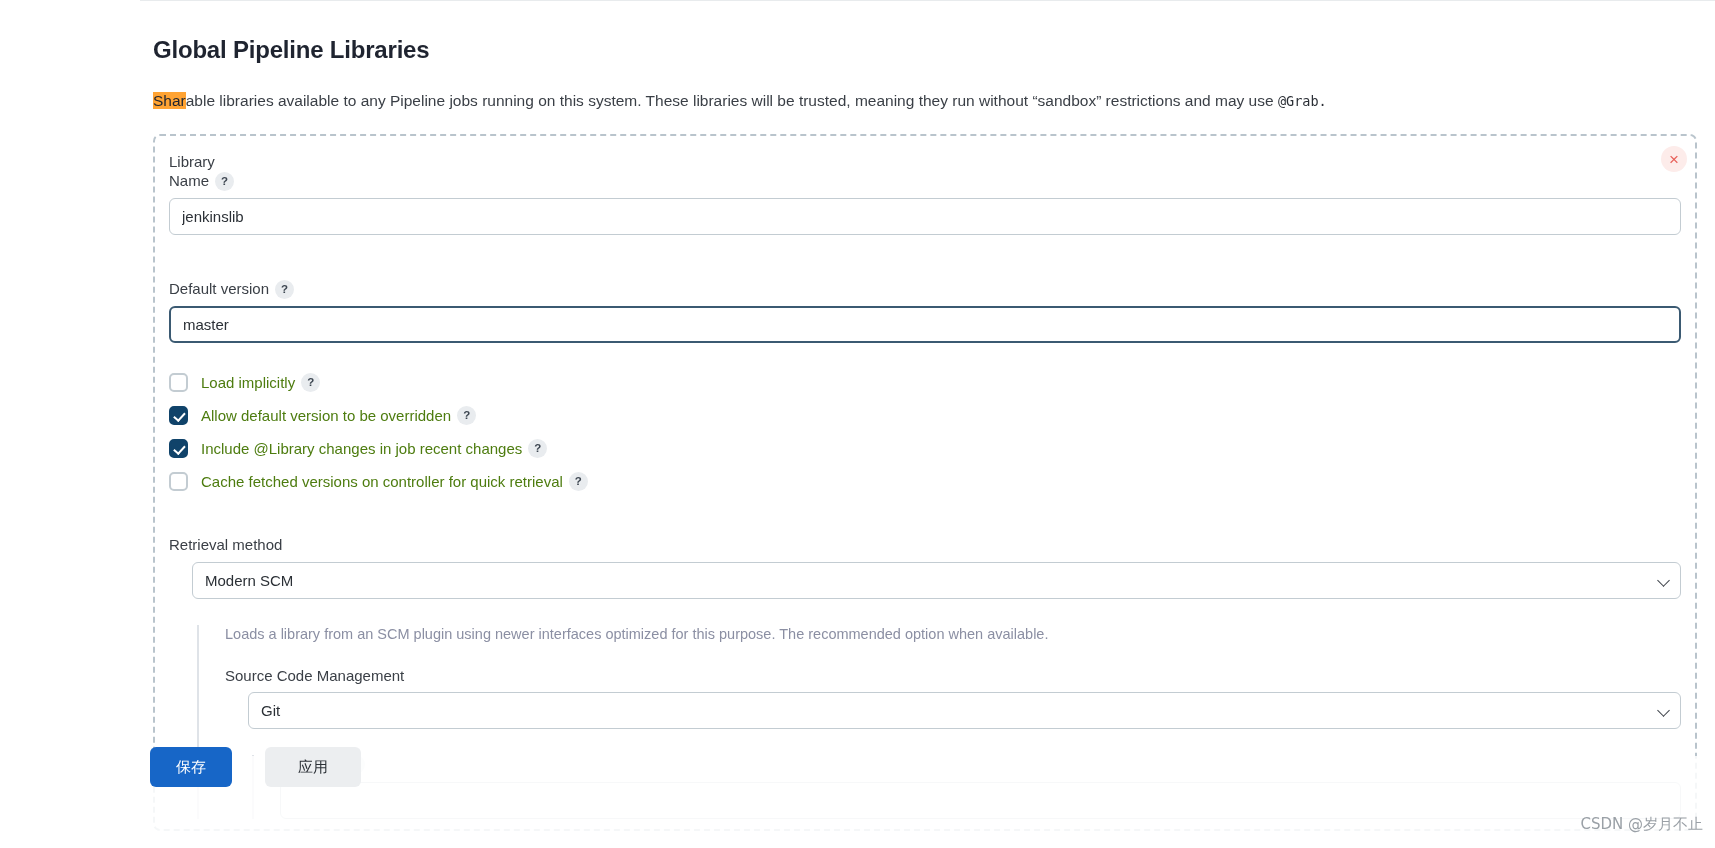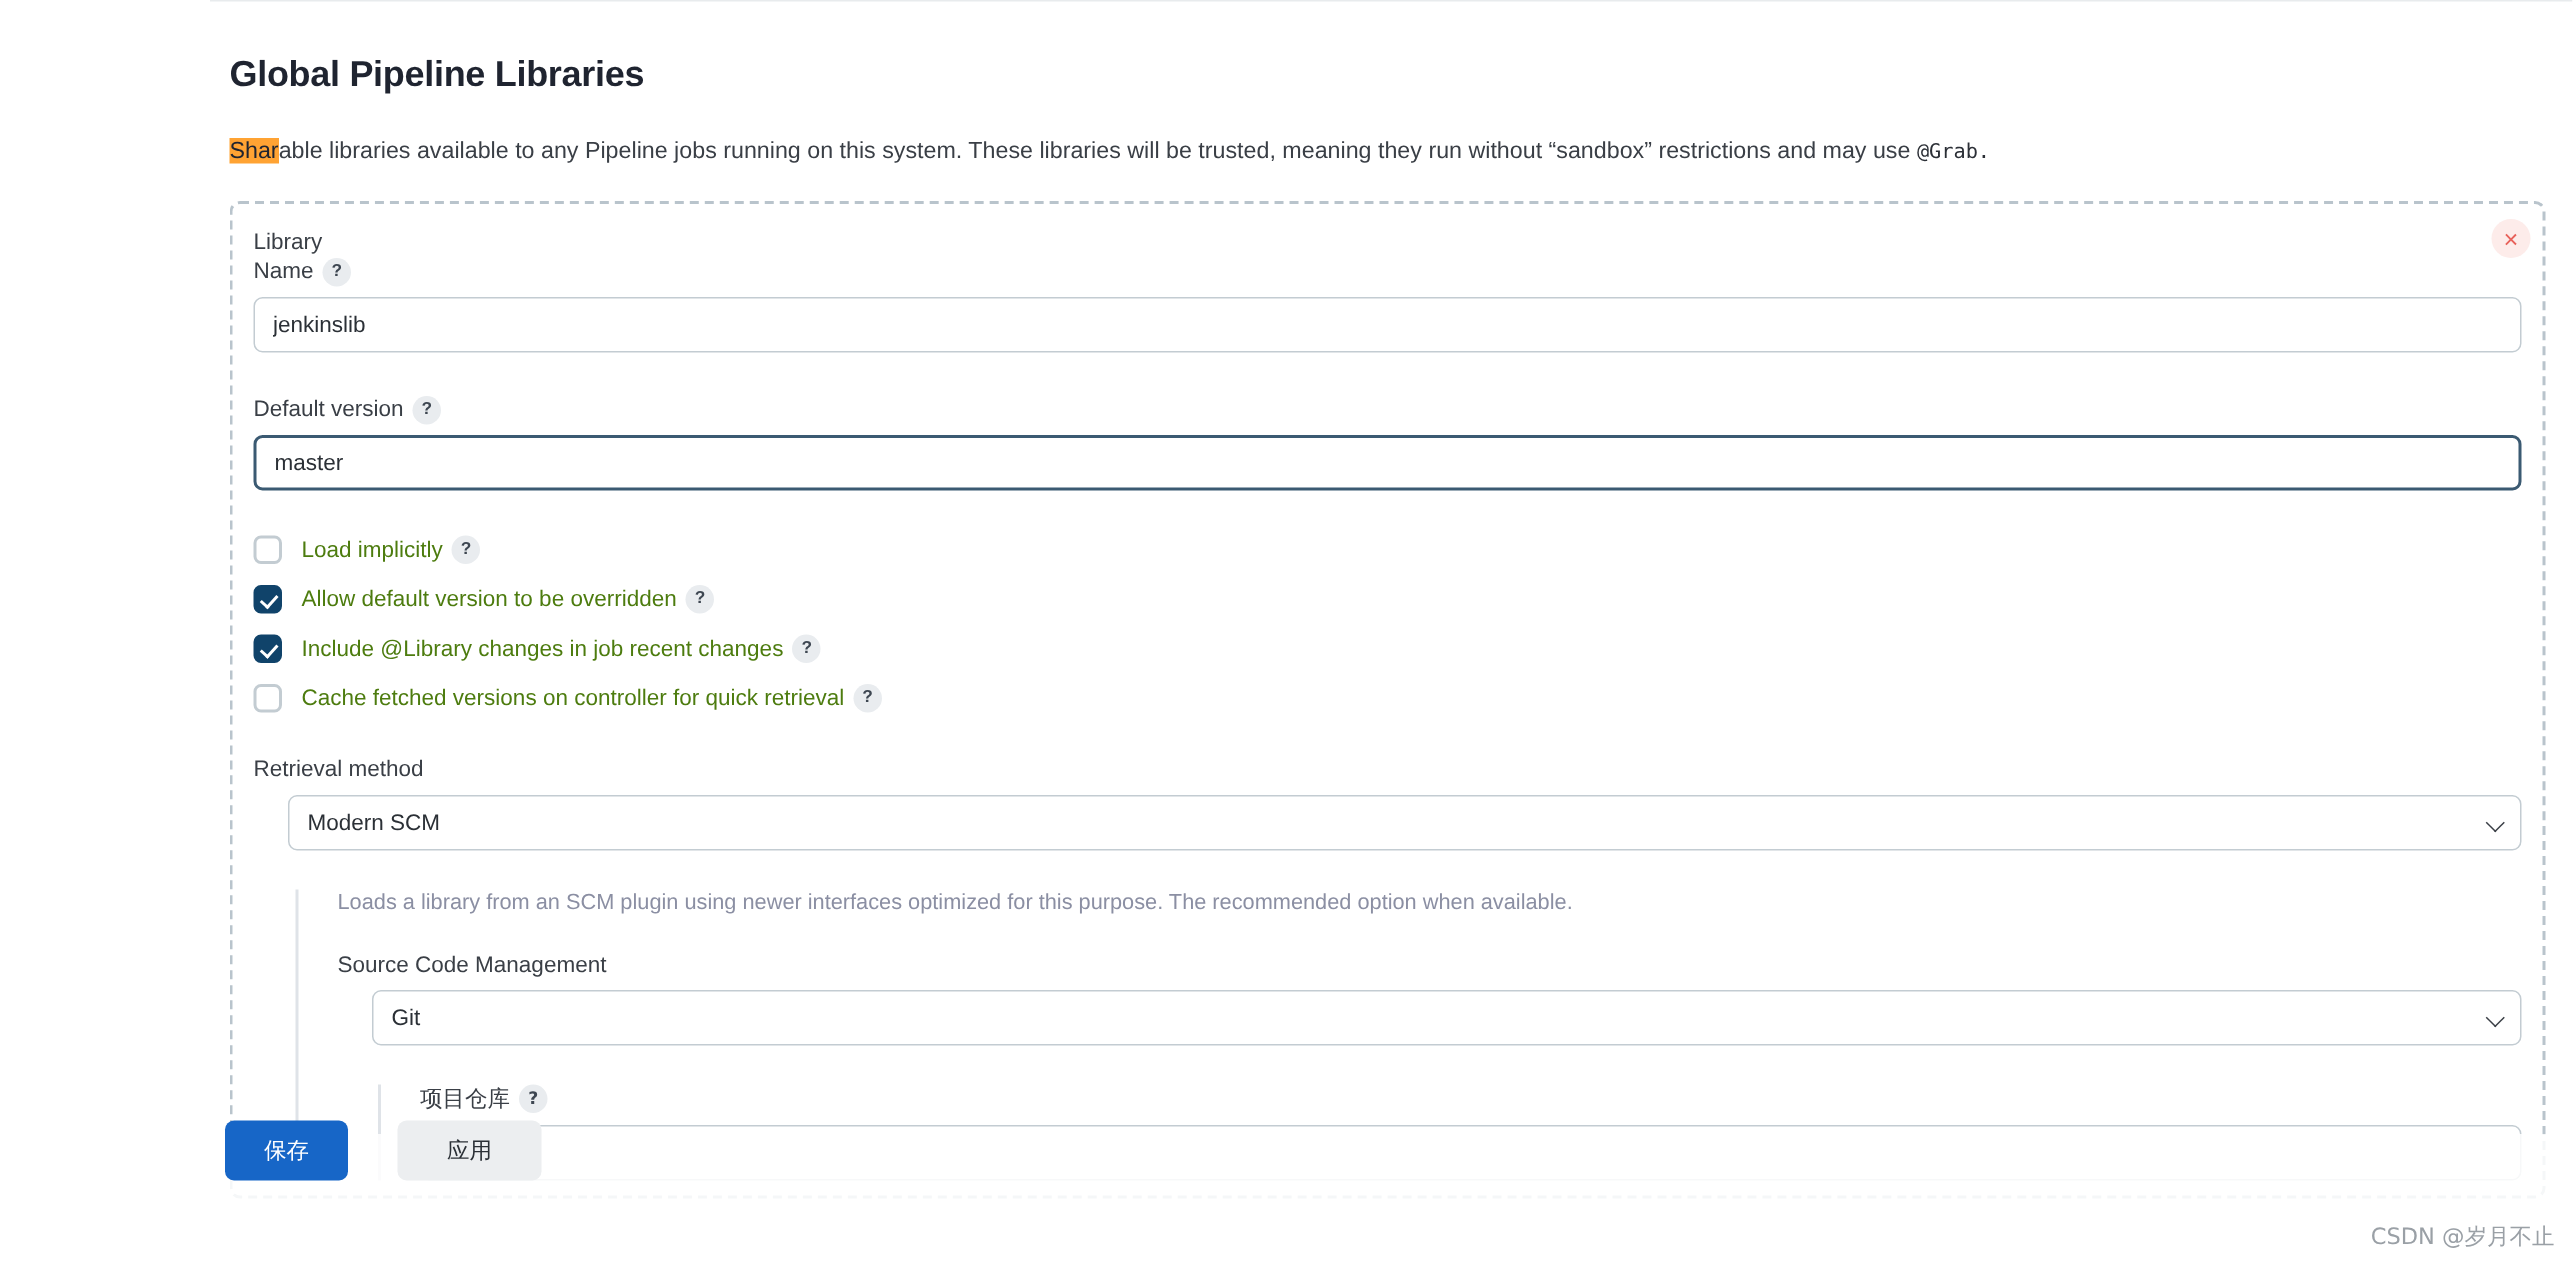--- a/index.html
+++ b/index.html
@@ -100,21 +100,21 @@
     background: #fff;
     font-size: 15px;
     color: #2b3036;
     padding: 0 12px;
     font-family: "Liberation Sans", sans-serif;
     outline: none;
   }
   .text-input.focused {
     border: 2px solid #3b5a72;
   }
-  .row-gap-a { margin-top: 28px; }
+  .row-gap-a { margin-top: 44px; }
   .cb-row {
     display: flex;
     align-items: center;
     margin-top: 14px;
   }
   .cb-row.first { margin-top: 30px; }
   .cb {
     width: 19px; height: 19px;
     border-radius: 5px;
     border: 2px solid #c3ccd2;

